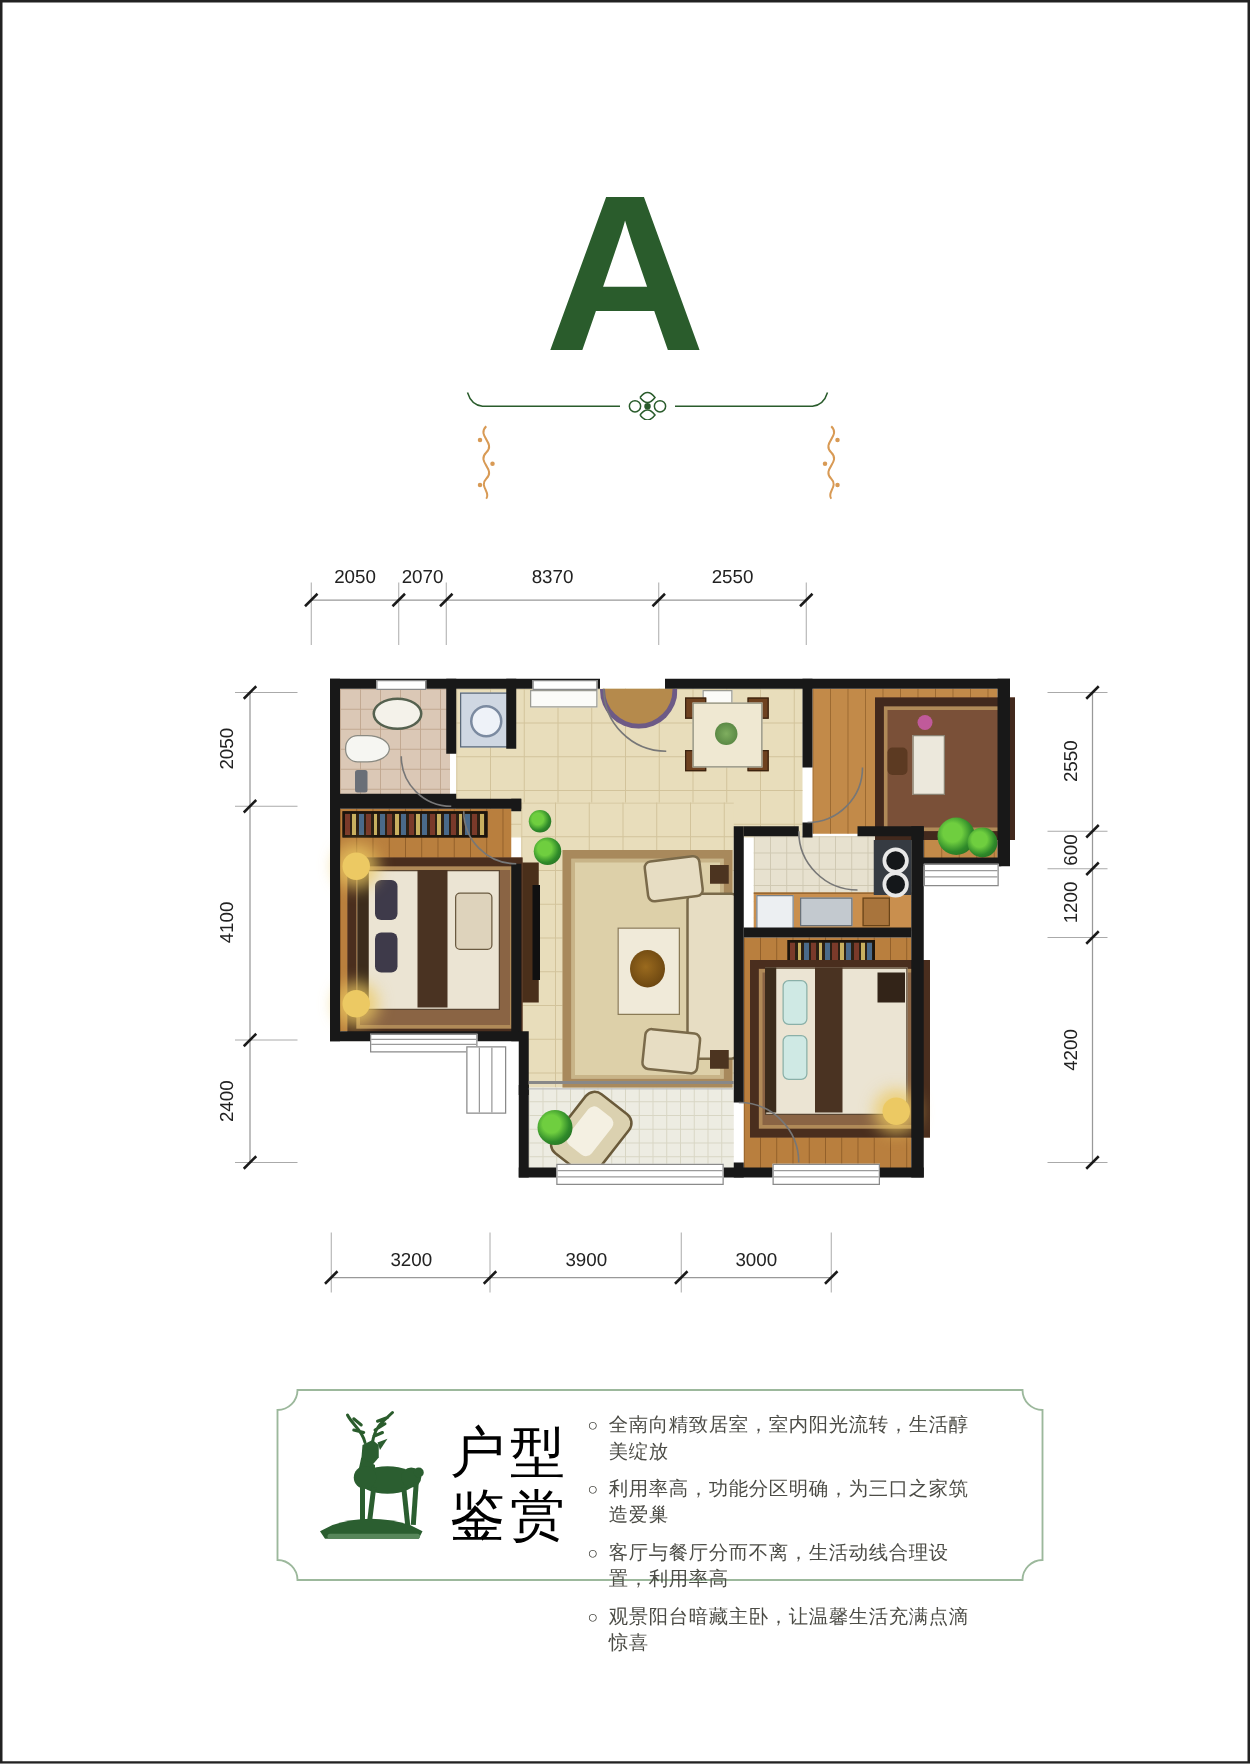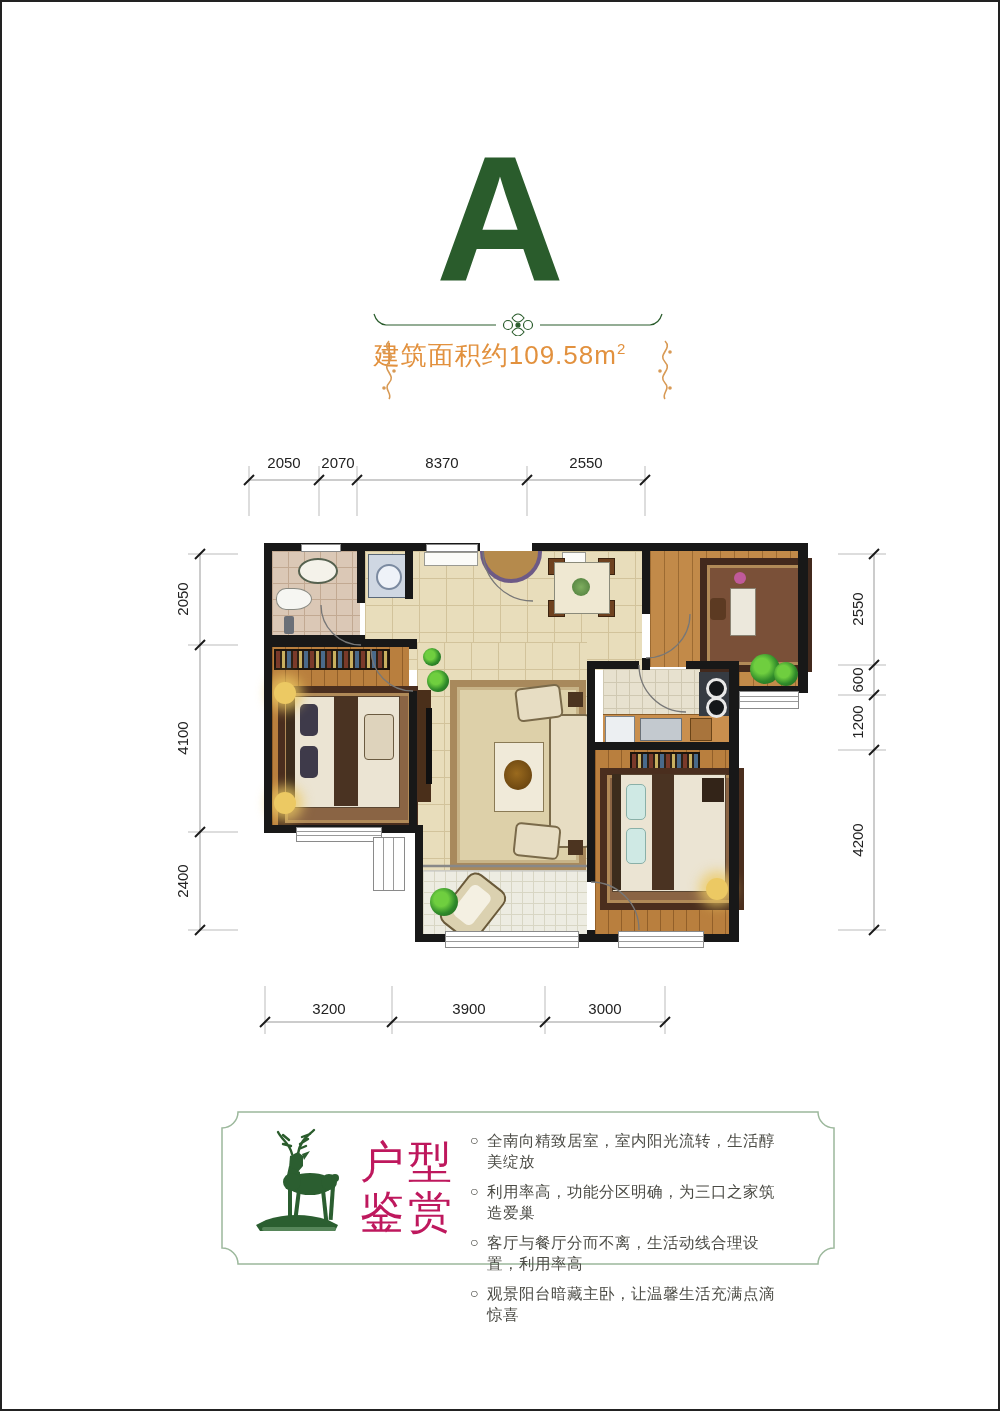--- a/index.html
+++ b/index.html
@@ -23,21 +23,21 @@
   .batile{background-color:#edece2;background-image:linear-gradient(#d8d6c4 1px,transparent 1px),linear-gradient(90deg,#d8d6c4 1px,transparent 1px);background-size:11px 11px}
   .wood{background-color:#c28a49;background-image:linear-gradient(90deg,rgba(96,54,12,.38) 1px,transparent 1px);background-size:14px 100%}
   .wood2{background-color:#b97f3e;background-image:linear-gradient(90deg,rgba(88,48,10,.4) 1px,transparent 1px);background-size:13px 100%}
   .shelf{background:#2c2014;background-image:repeating-linear-gradient(90deg,#7a3a2a 0 4px,#2c2014 4px 6px,#c8b060 6px 9px,#2c2014 9px 11px,#4a6a8a 11px 15px,#2c2014 15px 17px)}
   .glow{position:absolute;z-index:2;border-radius:50%;background:#ecc963;box-shadow:0 0 12px 7px rgba(236,201,99,.75)}
   .plant{position:absolute;z-index:2;border-radius:50%;background:radial-gradient(circle at 40% 40%,#6fce3f 0 30%,#2f8a2a 60%,#1e5c1c 100%)}
   
   .lbl{position:absolute;font-size:15px;color:#222;white-space:nowrap;transform:translate(-50%,-50%);z-index:6}
   .lblv{position:absolute;font-size:15px;color:#222;white-space:nowrap;transform:translate(-50%,-50%) rotate(-90deg);z-index:6}
   
-  .app-title{position:absolute;left:358px;top:1136px;width:110px;color:#be185d;font-size:44px;line-height:1.13;letter-spacing:4px;font-family:"Liberation Serif",serif;z-index:2}
+  .app-title{position:absolute;left:358px;top:1136px;width:110px;color:#000000;font-size:44px;line-height:1.13;letter-spacing:4px;font-family:"Liberation Serif",serif;z-index:2}
   .bullets{position:absolute;left:468px;top:1128px;width:310px;z-index:2}
   .bullets .row{display:flex;align-items:flex-start;margin-bottom:9px;font-size:15.5px;color:#4c4c46;letter-spacing:.5px;line-height:21px}
   .bullets .dot{color:#3c3c36;margin-right:8px;font-size:14px;line-height:21px}
 </style>
 </head>
 <body>
 
 <div class="page">
 
   <div class="unit-letter">A</div>
@@ -47,21 +47,20 @@
       <path d="M4 8 q3 10 12 11 L126 19"></path>
       <path d="M292 8 q-3 10 -12 11 L170 19"></path>
       <circle cx="138" cy="19" r="4.5"></circle>
         <circle cx="158" cy="19" r="4.5"></circle>
       <path d="M142 12 q6 -8 12 0 q-6 8 -12 0 M142 26 q6 8 12 0 q-6 -8 -12 0"></path>
       <circle cx="148" cy="19" r="2" fill="#2a5c2c"></circle>
     </g>
   </svg>
 
   <div class="summary">
-    <div class="l1"><span>建筑面积约109.58m</span><sup>2</sup></div>
   </div>
 
   <svg class="abs" style="left:376px;top:336px" width="22" height="64" viewBox="0 0 22 64">
     <path d="M11 3 C3 11 19 16 11 24 C3 32 19 37 11 45 C5 51 15 56 11 61" stroke="#d89a55" fill="none" stroke-width="1.6"></path>
     <circle cx="6" cy="14" r="1.8" fill="#d89a55"></circle>
       <circle cx="16" cy="33" r="1.8" fill="#d89a55"></circle>
       <circle cx="6" cy="50" r="1.8" fill="#d89a55"></circle>
   </svg>
   <svg class="abs" style="left:652px;top:336px" width="22" height="64" viewBox="0 0 22 64">
     <path d="M11 3 C19 11 3 16 11 24 C19 32 3 37 11 45 C17 51 7 56 11 61" stroke="#d89a55" fill="none" stroke-width="1.6"></path>

